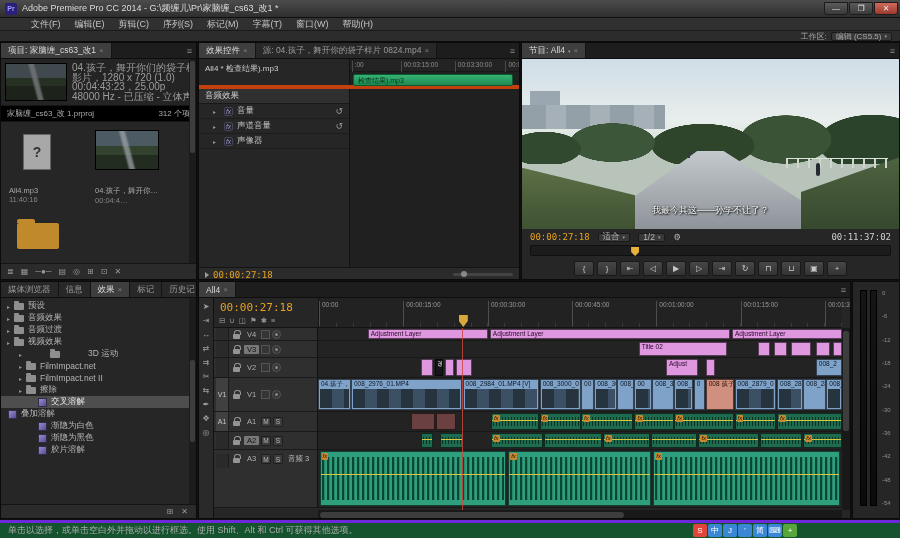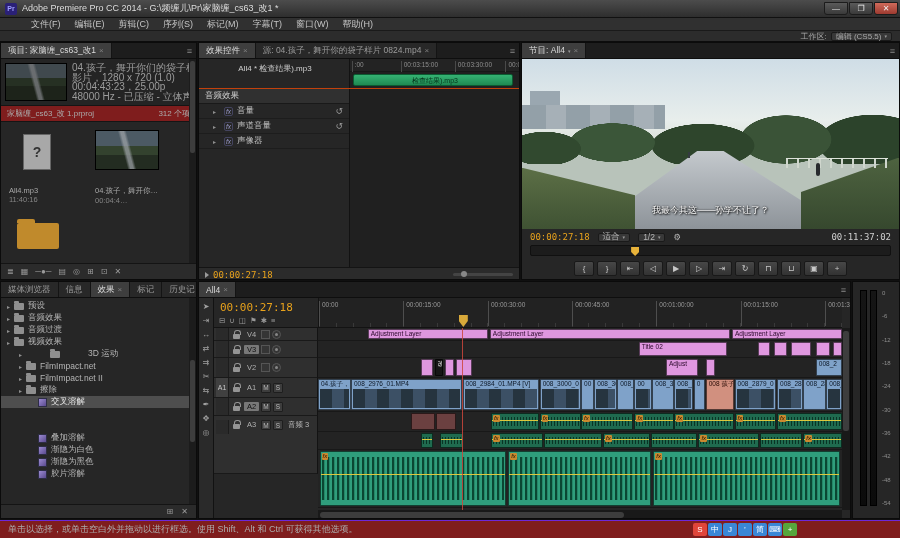--- a/index.html
+++ b/index.html
@@ -32,41 +32,41 @@
 .tclose{color:#7f7f7f;font-size:8px;}
 .panelmenu{margin-left:auto;color:#8a8a8a;font-size:9px;padding:0 4px;display:flex;align-items:center;}
 
 .preview{display:flex;gap:5px;padding:4px;border-bottom:1px solid #151515;background:#242424;}
 .pthumb{width:62px;height:38px;flex:none;border:1px solid #000;}
 .miniscene{width:100%;height:100%;background:
  linear-gradient(75deg,transparent 44%,rgba(205,210,214,.85) 48% 52%,transparent 56%),
  linear-gradient(#74848e 0 40%,#46583f 40% 62%,#34402f 62% 100%);}
 .miniscene.dark{filter:brightness(.55);}
 .preview-info{font-size:10px;line-height:9.5px;color:#9c9c9c;overflow:hidden;white-space:nowrap;}
-.bin-row{display:flex;justify-content:space-between;padding:2px 6px;font-size:8px;color:#ababab;border-bottom:1px solid #151515;background:#7f1d1d;}
+.bin-row{display:flex;justify-content:space-between;padding:2px 6px;font-size:8px;color:#ababab;border-bottom:1px solid #151515;background:#000000;}
 #proj-grid{display:flex;flex-wrap:wrap;gap:4px 14px;padding:6px 8px;}
 .grid-item{width:72px;font-size:7.5px;color:#a8a8a8;}
 .gthumb{width:64px;height:42px;display:flex;align-items:flex-end;}
 .icon-file{width:28px;height:36px;margin-left:14px;background:#a8a8a8;color:#333;font-size:14px;font-weight:bold;display:flex;align-items:center;justify-content:center;border:1px solid #666;}
 .icon-folder{width:42px;height:26px;margin:8px 0 2px 8px;background:#c08a2c;border-radius:2px;position:relative;}
 .icon-folder::before{content:"";position:absolute;top:-4px;left:0;width:18px;height:4px;background:#c08a2c;border-radius:2px 2px 0 0;}
 .gridscene{width:64px;height:40px;border:1px solid #000;background:
  linear-gradient(75deg,transparent 44%,rgba(160,165,170,.7) 48% 52%,transparent 56%),
  linear-gradient(#4c5a64 0 40%,#33422e 40% 62%,#232c21 62% 100%);}
 .gname{margin-top:16px;white-space:nowrap;overflow:hidden;}
 .gmeta{color:#858585;white-space:nowrap;}
 #proj-footer{position:absolute;left:0;right:0;bottom:0;height:16px;background:#2b2b2b;border-top:1px solid #141414;display:flex;align-items:center;gap:7px;padding:0 6px;}
 .fico{font-size:8px;color:#9a9a9a;}
 .pscroll{position:absolute;right:0;top:16px;bottom:16px;width:7px;background:#1c1c1c;}
 .pscroll .pthumbbar{position:absolute;top:2px;left:1px;width:5px;height:45%;background:#3d3d3d;border-radius:2px;}
 
 .ec-body{position:relative;height:222px;}
 .ec-lanebg{position:absolute;left:151px;right:0;top:0;bottom:14px;background:#202020;}
 .ec-divider{position:absolute;left:150px;top:0;bottom:14px;width:1px;background:#121212;}
-.ec-head{position:relative;height:30px;border-bottom:1px solid #c2410c;text-align:center;}
+.ec-head{position:relative;height:30px;border-bottom:4px solid #c2410c;}
 #ec-cliplabel{position:absolute;left:6px;top:4px;width:140px;font-size:8px;color:#cfcfcf;white-space:nowrap;overflow:hidden;}
 #ec-ruler{position:absolute;left:151px;right:0;top:0;height:13px;background:#232323;border-bottom:1px solid #181818;}
 .ectick{position:absolute;top:2px;font-size:6.5px;color:#8e8e8e;border-left:1px solid #4a4a4a;padding-left:2px;height:11px;white-space:nowrap;}
 #ec-miniclip{position:absolute;left:154px;right:6px;top:15px;height:12px;background:linear-gradient(#35b273,#1f8a52);border:1px solid #0c5c32;border-radius:2px;color:#06331c;font-size:7px;line-height:11px;padding-left:4px;white-space:nowrap;overflow:hidden;}
 #ec-section{height:15px;display:flex;align-items:center;background:#303030;border-bottom:1px solid #191919;font-size:8.5px;color:#cfcfcf;padding-left:6px;width:150px;}
 .ec-row{height:15px;display:flex;align-items:center;border-bottom:1px solid #1d1d1d;width:151px;}
 .ec-left{display:flex;align-items:center;width:150px;padding-left:14px;gap:4px;font-size:8.5px;color:#bdbdbd;background:#262626;height:100%;}
 .twirl{color:#8e8e8e;font-size:6px;width:7px;flex:none;}
 .fxbadge2{font-size:6.5px;font-style:italic;color:#9a9ac8;border:1px solid #44445f;border-radius:2px;padding:0 1px;line-height:7px;}
 .resetic{margin-left:auto;margin-right:6px;color:#9a9a9a;font-size:9px;}
@@ -158,21 +158,21 @@
 #tl-playhead{position:absolute;top:0;bottom:0;width:1px;background:rgba(205,70,60,.85);}
 .vscroll{position:absolute;right:0;top:30px;bottom:10px;width:8px;background:#191919;}
 .vscroll .vthumbbar{position:absolute;left:1px;top:3px;width:6px;height:55%;background:#3d3d3d;border-radius:2px;}
 .hscroll{position:absolute;left:104px;right:8px;bottom:0;height:10px;background:#191919;}
 .hscroll .hthumbbar{position:absolute;left:2px;top:2px;width:58%;height:6px;background:#3d3d3d;border-radius:3px;}
 
 .meter-inner{position:absolute;top:8px;bottom:12px;left:7px;right:4px;display:flex;gap:3px;}
 .mbar{width:7px;height:100%;border:1px solid #000;background:linear-gradient(#151515,#0b0b0b),repeating-linear-gradient(#2a2a2a 0 1px,transparent 1px 21px);background-blend-mode:normal;}
 #db-scale{display:flex;flex-direction:column;justify-content:space-between;font-size:6px;color:#8e8e8e;margin-left:2px;}
 
-#statusbar{position:absolute;left:0;right:0;top:520px;height:18px;background:#7f1d1d;border-top:1px solid #6d28d9;display:flex;align-items:center;padding:0 8px;font-size:9px;color:#ababab;}
+#statusbar{position:absolute;left:0;right:0;top:520px;height:18px;background:#14532d;border-top:3px solid #6d28d9;display:flex;align-items:center;padding:0 8px;font-size:9px;color:#ababab;}
 #tray{margin-left:auto;margin-right:95px;display:flex;gap:1px;}
 .tray{width:14px;height:13px;display:flex;align-items:center;justify-content:center;font-size:8px;border-radius:2px;}
 </style>
 </head>
 <body>
 
 <div id="titlebar">
   <div id="pr-icon">Pr</div>
   <div id="title-text">Adobe Premiere Pro CC 2014 - G:\频缠儿\Pr\家脑缠_cs63_改1 *</div>
   <div id="winbtns">
@@ -434,21 +434,21 @@
       <div class="trow" style="padding-left: 18px;">
         <span class="twirl">▸</span>
         <span class="folder-ic"></span>
         <span>擦除</span>
       </div>
       <div class="trow selected" style="padding-left: 30px;">
         <span class="twirl"></span>
         <span class="leaf-ic"></span>
         <span>交叉溶解</span>
       </div>
-      <div class="trow" style="padding-left: 30px; margin-top: 24px;">
+      <div class="trow" style="">
         <span class="twirl"></span>
         <span class="leaf-ic"></span>
         <span>叠加溶解</span>
       </div>
       <div class="trow" style="padding-left: 30px;">
         <span class="twirl"></span>
         <span class="leaf-ic"></span>
         <span>渐隐为白色</span>
       </div>
       <div class="trow" style="padding-left: 30px;">
@@ -530,20 +530,27 @@
               <div class="togglebox"></div>
               <div class="eyeic"></div>
             </div>
             <div class="thead" style="height: 20px;">
               <div class="patch empty"></div>
               <div class="lockic"></div>
               <div class="tname">V2</div>
               <div class="togglebox"></div>
               <div class="eyeic"></div>
             </div>
+            <div class="thead" style="height: 34px;">
+              <div class="patch">V1</div>
+              <div class="lockic"></div>
+              <div class="tname">V1</div>
+              <div class="togglebox"></div>
+              <div class="eyeic"></div>
+            </div>
             <div class="thead" style="height: 20px;">
               <div class="patch">A1</div>
               <div class="lockic"></div>
               <div class="tname">A1</div>
               <div class="msbtn">M</div>
               <div class="msbtn">S</div>
             </div>
             <div class="thead" style="height: 18px;">
               <div class="patch empty"></div>
               <div class="lockic"></div>

